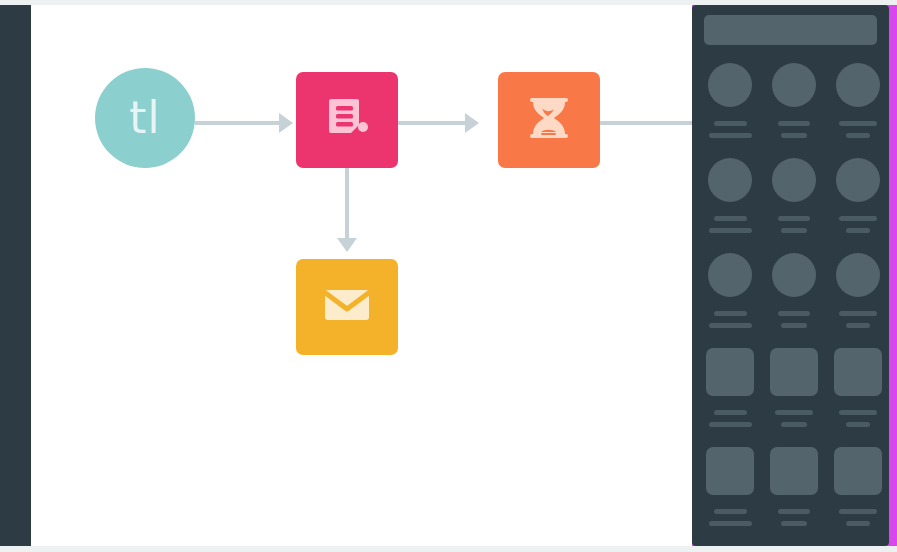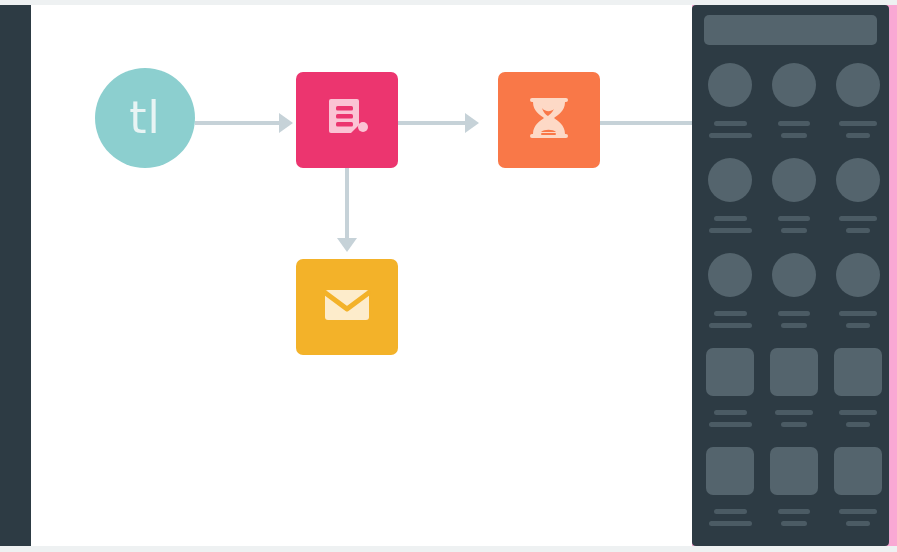--- a/index.html
+++ b/index.html
@@ -3,21 +3,21 @@
 <meta charset="utf-8">
 <style>
   html,body{margin:0;padding:0;}
   body{
     width:897px;height:552px;
     background:#ffffff;
     font-family:"Liberation Sans", sans-serif;
     overflow:hidden;
     position:relative;
   }
-  #app{position:absolute;inset:0;background:#f9a8d4;}
+  #app{position:absolute;inset:0;background:#d946ef;}
 
   
   .frame-band{position:absolute;left:0;width:897px;background:#eef1f2;}
   .frame-band.top{top:0;height:5px;}
   .frame-band.bottom{bottom:0;height:6px;}
 
   
   .left-rail{
     position:absolute;left:0;top:5px;width:31px;height:541px;
     background:#2d3b44;

